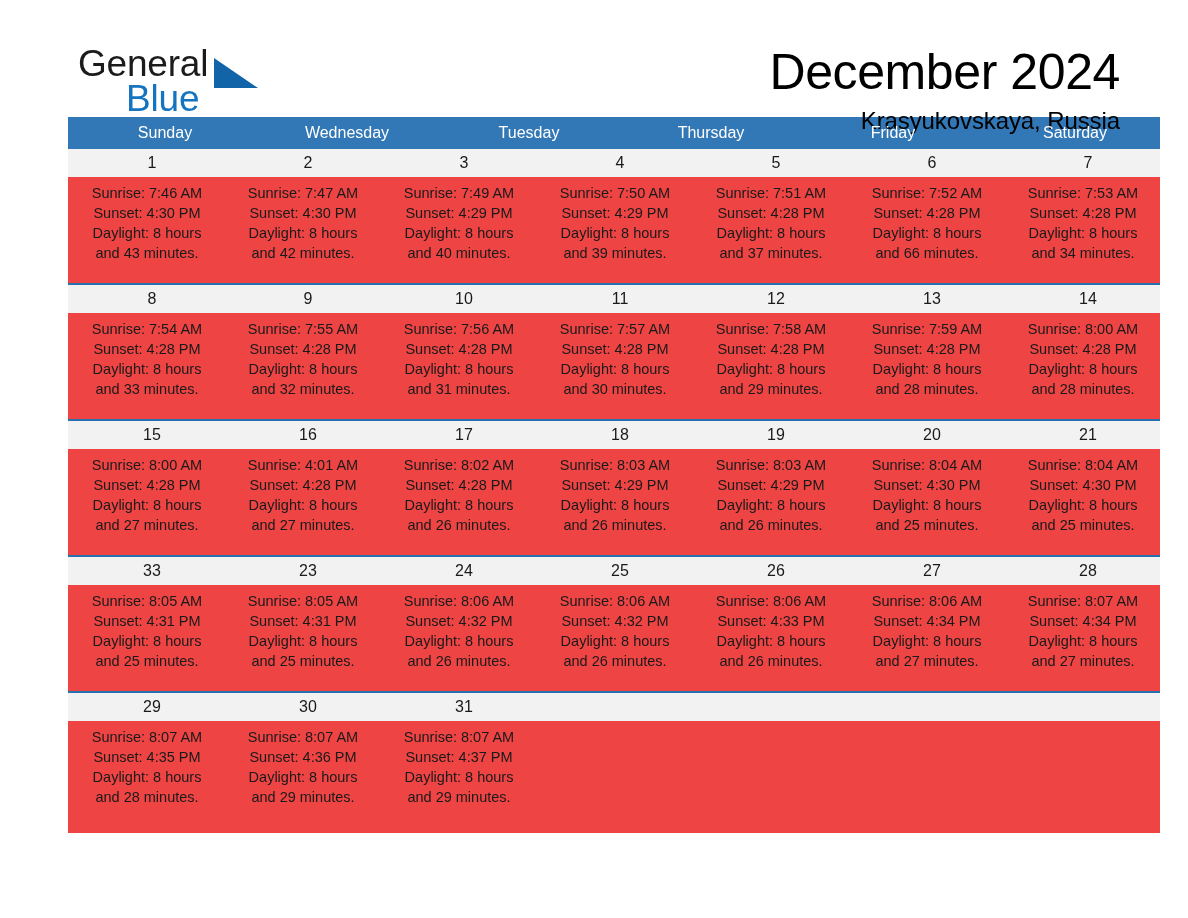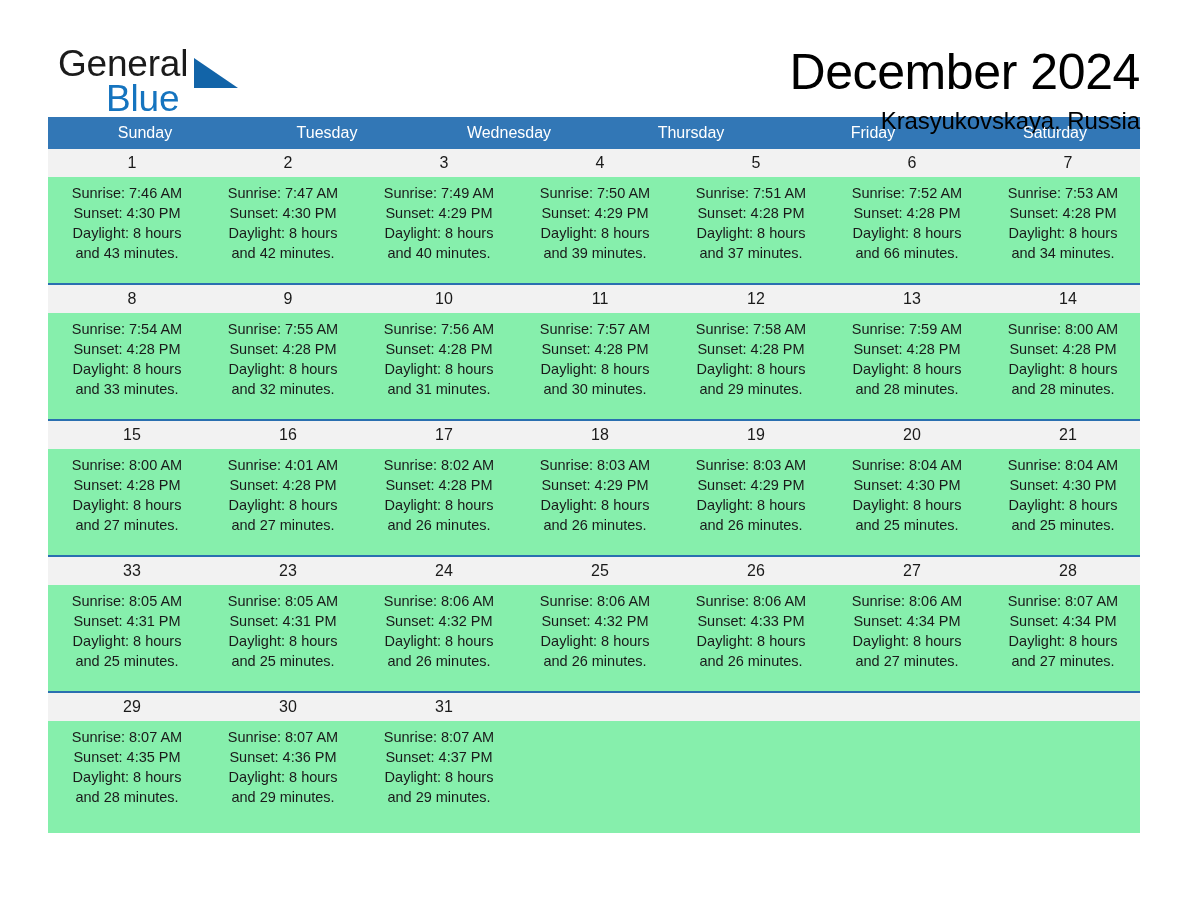--- a/index.html
+++ b/index.html
@@ -12,21 +12,21 @@
     height: 918px;
     font-family: "Liberation Sans", sans-serif;
     color: #000000;
     overflow: hidden;
   }
   .page {
     position: relative;
     width: 1188px;
     height: 726px;
     box-sizing: border-box;
-    padding: 0 48px;
+    padding: 0 68px;
   }
 
   
   .topbar {
     display: flex;
     align-items: flex-start;
     justify-content: space-between;
     padding-top: 44px;
     height: 104px;
     box-sizing: border-box;
@@ -117,21 +117,21 @@
   .num-cell {
     flex: 1 1 0;
     font-size: 16px;
     line-height: 28px;
     padding-left: 12px;
     box-sizing: border-box;
     color: #1a1a1a;
   }
   .week-body {
     display: flex;
-    background: #86efac;
+    background: #ef4444;
     min-height: 106px;
   }
   .info-cell {
     flex: 1 1 0;
     padding: 6px 10px 10px 12px;
     box-sizing: border-box;
     font-size: 14.5px;
     line-height: 20px;
     color: #1a1a1a;
   }
@@ -158,22 +158,22 @@
     <div class="titles">
       <div class="month-title">December 2024</div>
       <div class="location-title">Krasyukovskaya, Russia</div>
     </div>
 
   </div>
 
   <div class="calendar" id="calendar-root">
     <div class="dow-row" id="dow-row">
         <div class="dow-cell">Sunday</div>
+        <div class="dow-cell">Wednesday</div>
         <div class="dow-cell">Tuesday</div>
-        <div class="dow-cell">Wednesday</div>
         <div class="dow-cell">Thursday</div>
         <div class="dow-cell">Friday</div>
         <div class="dow-cell">Saturday</div>
       </div>
     <div id="weeks-root">
         <div class="week">
           <div class="week-nums">
             <div class="num-cell">1</div>
             <div class="num-cell">2</div>
             <div class="num-cell">3</div>

